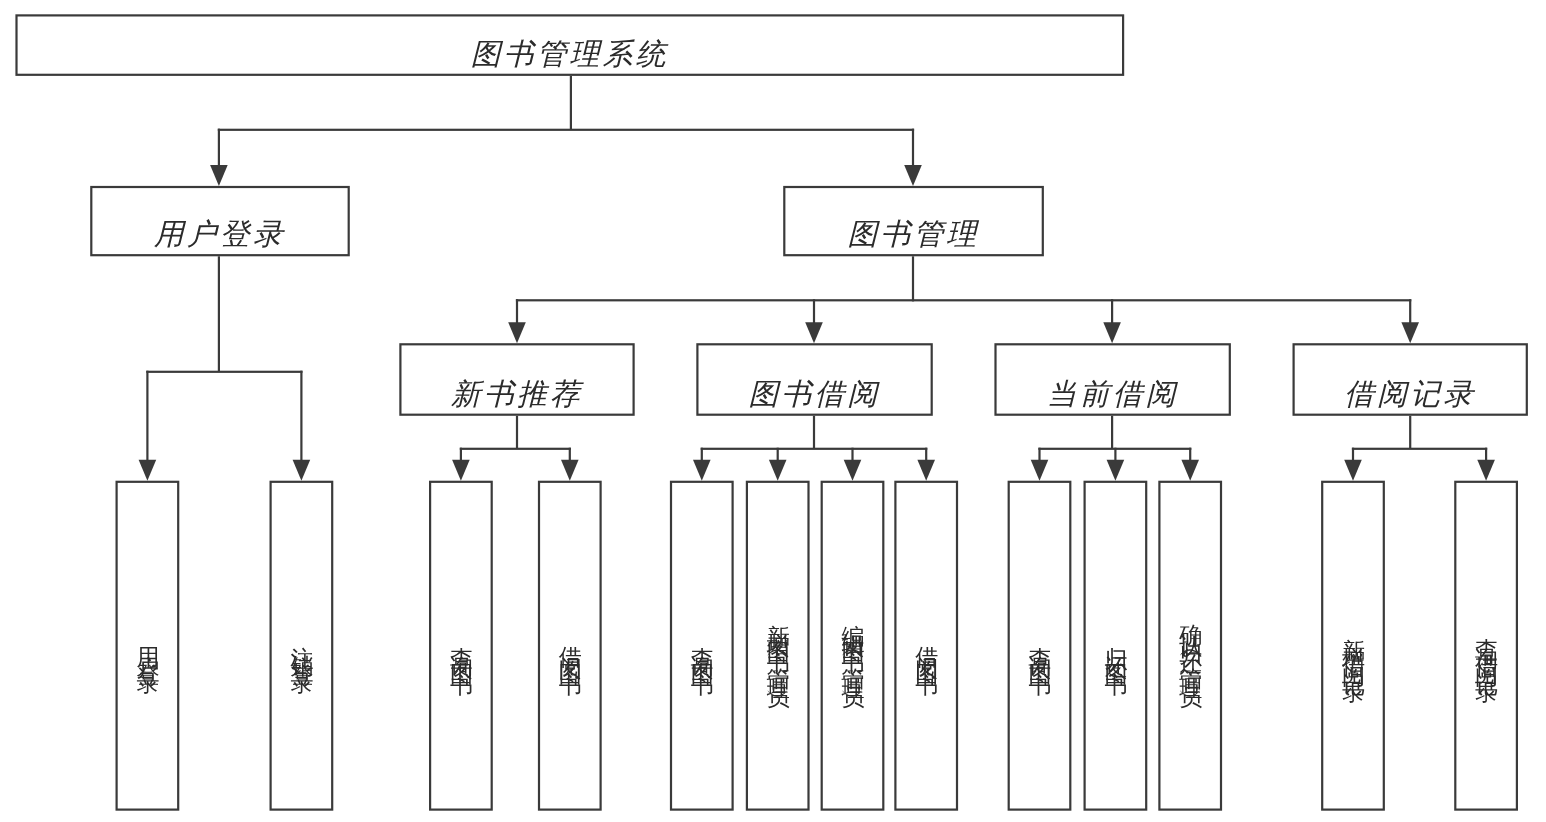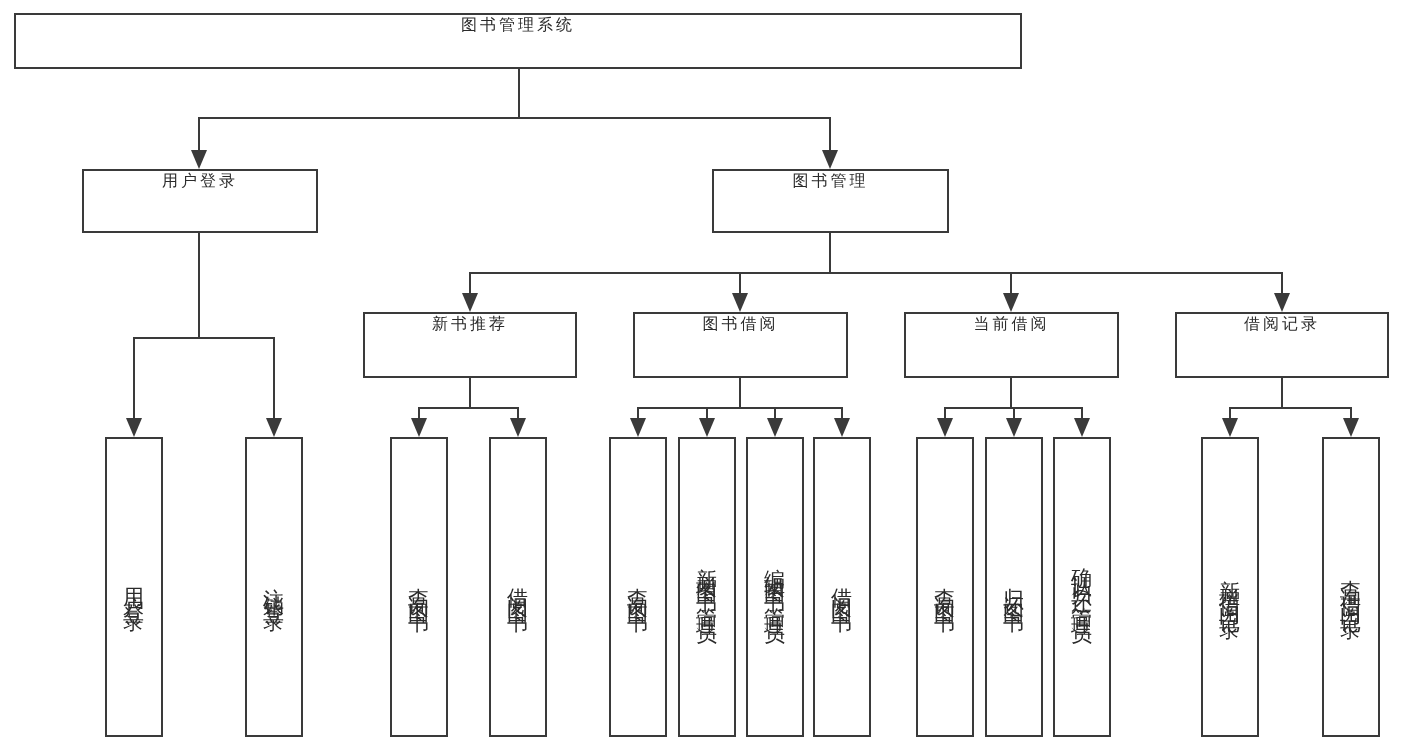--- a/index.html
+++ b/index.html
@@ -3,22 +3,22 @@
 <meta charset="utf-8">
 <style>
   html,body{margin:0;padding:0;background:#ffffff;}
   .canvas{
     position:relative;width:1405px;height:747px;background:#ffffff;overflow:hidden;
     font-family:"Liberation Sans","DejaVu Sans",sans-serif;
     --line:#3a3a3a;--text:#2b2b2b;
   }
   .box{
     position:absolute;box-sizing:border-box;border:2px solid var(--line);background:#fff;
-    display:flex;align-items:flex-start;justify-content:center;
-    color:var(--text);font-size:16px;letter-spacing:3px;white-space:nowrap;
+    display:flex;align-items:flex-end;justify-content:center;
+    color:var(--text);font-size:27px;letter-spacing:3px;white-space:nowrap;font-style:italic;
   }
   .vbox{
     position:absolute;box-sizing:border-box;border:2px solid var(--line);background:#fff;
     display:flex;align-items:center;justify-content:center;
     color:var(--text);font-size:21px;
   }
   .vtext{
     writing-mode:vertical-rl;text-orientation:mixed;letter-spacing:8px;line-height:1;
   }
   .hline{position:absolute;height:2px;background:var(--line);}

